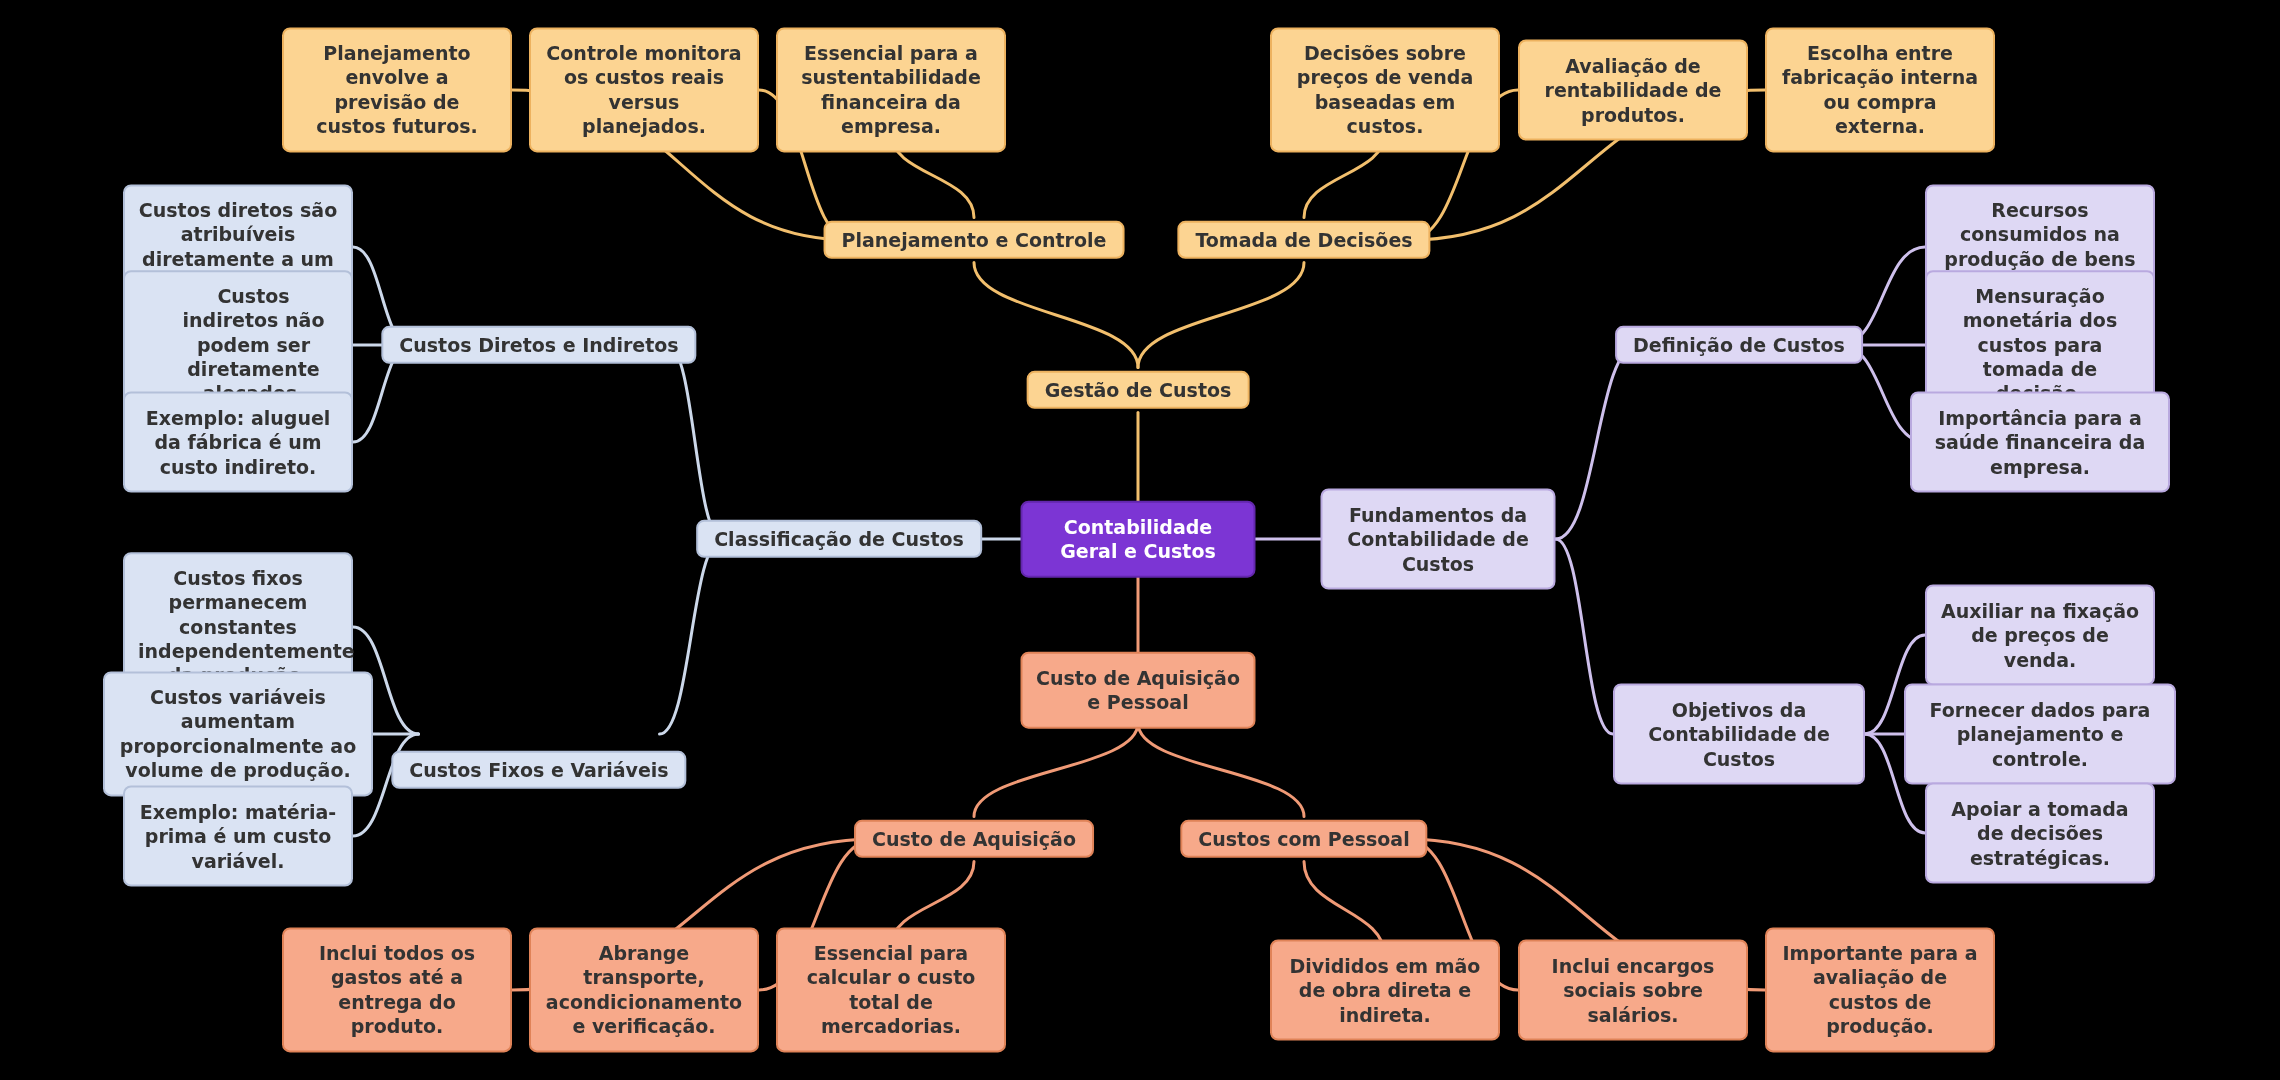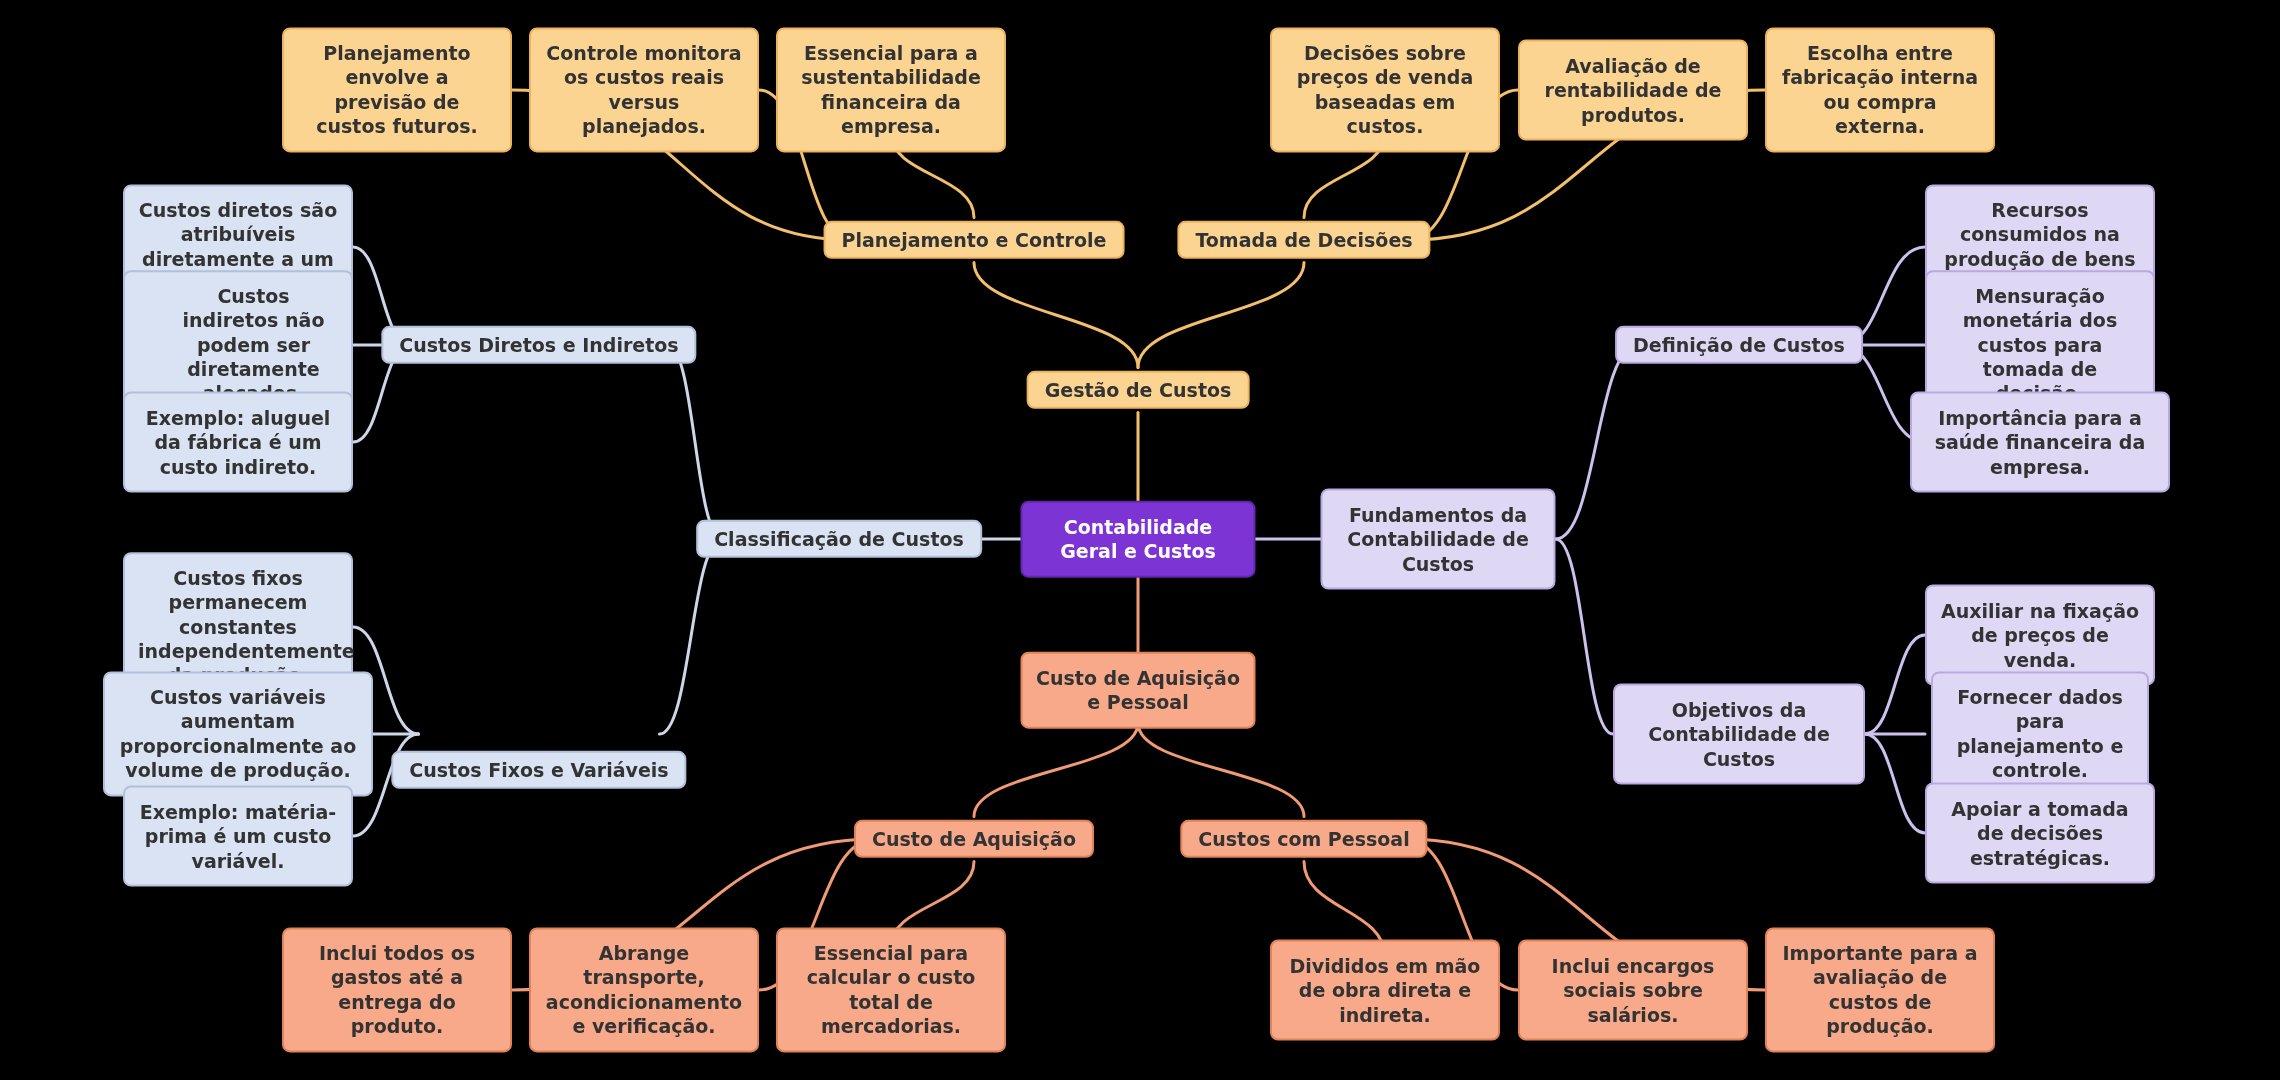--- a/index.html
+++ b/index.html
@@ -111,21 +111,21 @@
       <div class="node leaf" style="left: 238px; top: 627px; width: 230px; background: rgb(218, 227, 243); border-color: rgb(179, 192, 217); color: rgb(51, 51, 51);">Custos fixos permanecem constantes independentemente da produção.</div>
       <div class="node leaf" style="left: 238px; top: 734px; width: 270px; background: rgb(218, 227, 243); border-color: rgb(179, 192, 217); color: rgb(51, 51, 51);">Custos variáveis aumentam proporcionalmente ao volume de produção.</div>
       <div class="node leaf" style="left: 238px; top: 836px; width: 230px; background: rgb(218, 227, 243); border-color: rgb(179, 192, 217); color: rgb(51, 51, 51);">Exemplo: matéria-prima é um custo variável.</div>
       <div class="node topic" style="left: 1438px; top: 539px; width: 235px; background: rgb(222, 216, 244); border-color: rgb(185, 169, 223); color: rgb(51, 51, 51);">Fundamentos da Contabilidade de Custos</div>
       <div class="node subtopic single" style="left: 1739px; top: 345px; background: rgb(222, 216, 244); border-color: rgb(185, 169, 223); color: rgb(51, 51, 51);">Definição de Custos</div>
       <div class="node subtopic" style="left: 1739px; top: 734px; width: 252px; background: rgb(222, 216, 244); border-color: rgb(185, 169, 223); color: rgb(51, 51, 51);">Objetivos da Contabilidade de Custos</div>
       <div class="node leaf" style="left: 2040px; top: 247px; width: 230px; background: rgb(222, 216, 244); border-color: rgb(185, 169, 223); color: rgb(51, 51, 51);">Recursos consumidos na produção de bens ou serviços.</div>
       <div class="node leaf" style="left: 2040px; top: 345px; width: 230px; background: rgb(222, 216, 244); border-color: rgb(185, 169, 223); color: rgb(51, 51, 51);">Mensuração monetária dos custos para tomada de decisão.</div>
       <div class="node leaf" style="left: 2040px; top: 442px; width: 260px; background: rgb(222, 216, 244); border-color: rgb(185, 169, 223); color: rgb(51, 51, 51);">Importância para a saúde financeira da empresa.</div>
       <div class="node leaf" style="left: 2040px; top: 635px; width: 230px; background: rgb(222, 216, 244); border-color: rgb(185, 169, 223); color: rgb(51, 51, 51);">Auxiliar na fixação de preços de venda.</div>
-      <div class="node leaf" style="left: 2040px; top: 734px; width: 218px; background: rgb(222, 216, 244); border-color: rgb(185, 169, 223); color: rgb(51, 51, 51);">Fornecer dados para planejamento e controle.</div>
+      <div class="node leaf" style="left: 2040px; top: 734px; width: 272px; background: rgb(222, 216, 244); border-color: rgb(185, 169, 223); color: rgb(51, 51, 51);">Fornecer dados para planejamento e controle.</div>
       <div class="node leaf" style="left: 2040px; top: 833px; width: 230px; background: rgb(222, 216, 244); border-color: rgb(185, 169, 223); color: rgb(51, 51, 51);">Apoiar a tomada de decisões estratégicas.</div>
       <div class="node topic" style="left: 1138px; top: 690px; width: 235px; background: rgb(247, 169, 138); border-color: rgb(224, 131, 88); color: rgb(51, 51, 51);">Custo de Aquisição e Pessoal</div>
       <div class="node subtopic single" style="left: 974px; top: 839px; background: rgb(247, 169, 138); border-color: rgb(224, 131, 88); color: rgb(51, 51, 51);">Custo de Aquisição</div>
       <div class="node subtopic single" style="left: 1304px; top: 839px; background: rgb(247, 169, 138); border-color: rgb(224, 131, 88); color: rgb(51, 51, 51);">Custos com Pessoal</div>
       <div class="node leaf" style="left: 397px; top: 990px; width: 230px; background: rgb(247, 169, 138); border-color: rgb(224, 131, 88); color: rgb(51, 51, 51);">Inclui todos os gastos até a entrega do produto.</div>
       <div class="node leaf" style="left: 644px; top: 990px; width: 230px; background: rgb(247, 169, 138); border-color: rgb(224, 131, 88); color: rgb(51, 51, 51);">Abrange transporte, acondicionamento e verificação.</div>
       <div class="node leaf" style="left: 891px; top: 990px; width: 230px; background: rgb(247, 169, 138); border-color: rgb(224, 131, 88); color: rgb(51, 51, 51);">Essencial para calcular o custo total de mercadorias.</div>
       <div class="node leaf" style="left: 1385px; top: 990px; width: 230px; background: rgb(247, 169, 138); border-color: rgb(224, 131, 88); color: rgb(51, 51, 51);">Divididos em mão de obra direta e indireta.</div>
       <div class="node leaf" style="left: 1633px; top: 990px; width: 230px; background: rgb(247, 169, 138); border-color: rgb(224, 131, 88); color: rgb(51, 51, 51);">Inclui encargos sociais sobre salários.</div>
       <div class="node leaf" style="left: 1880px; top: 990px; width: 230px; background: rgb(247, 169, 138); border-color: rgb(224, 131, 88); color: rgb(51, 51, 51);">Importante para a avaliação de custos de produção.</div>

